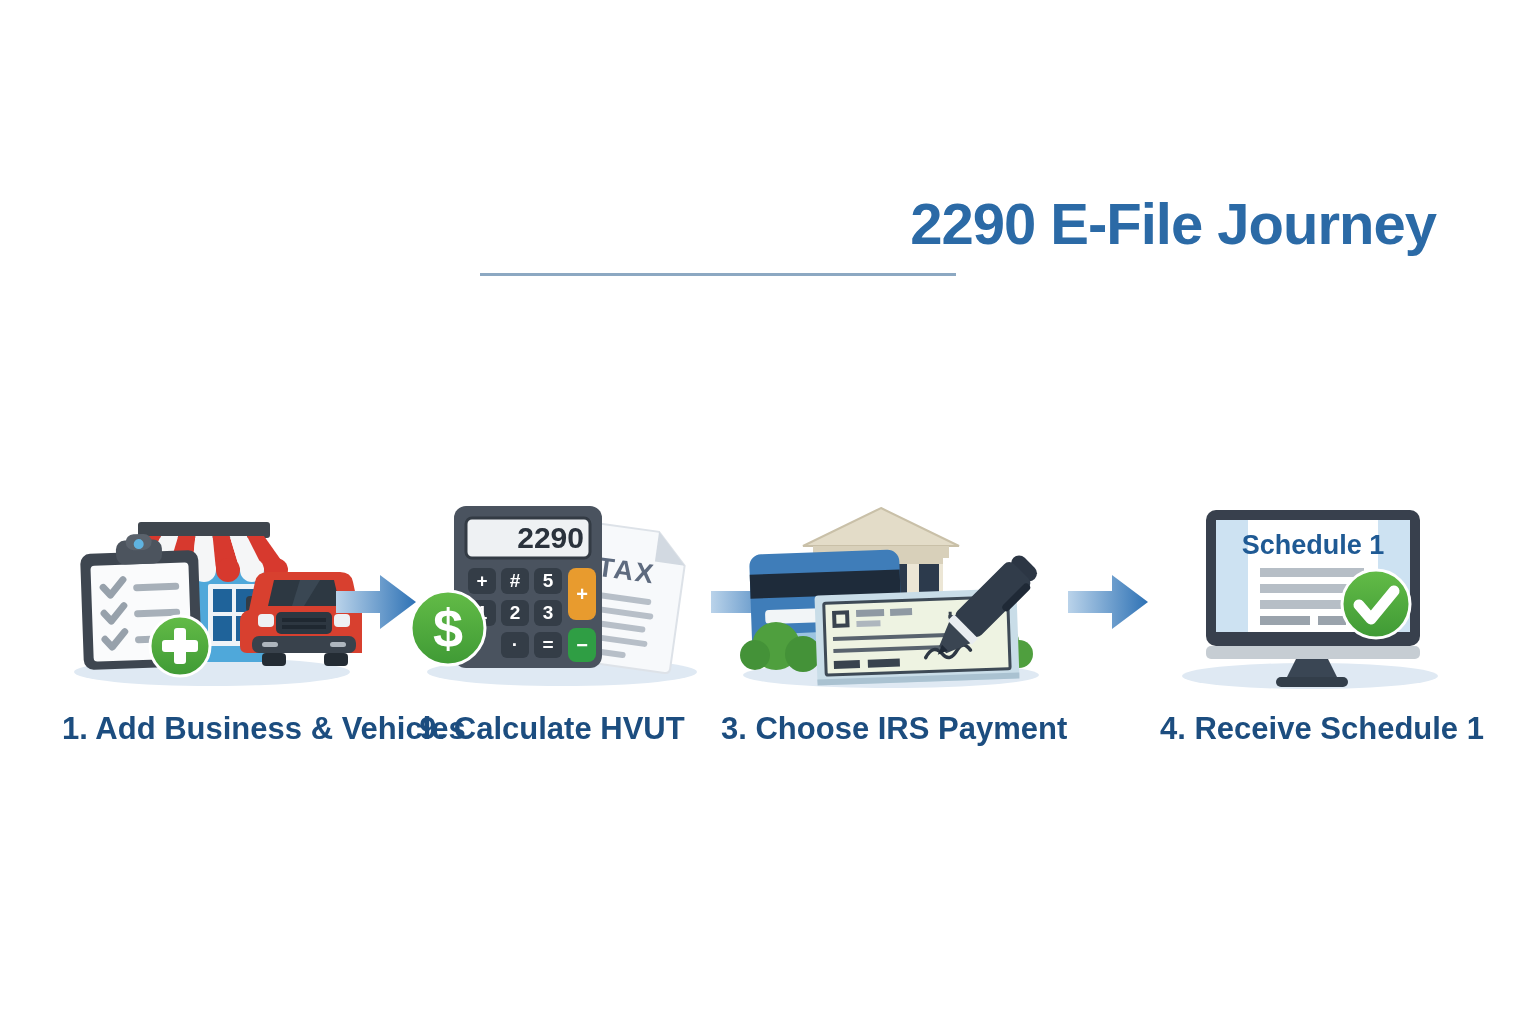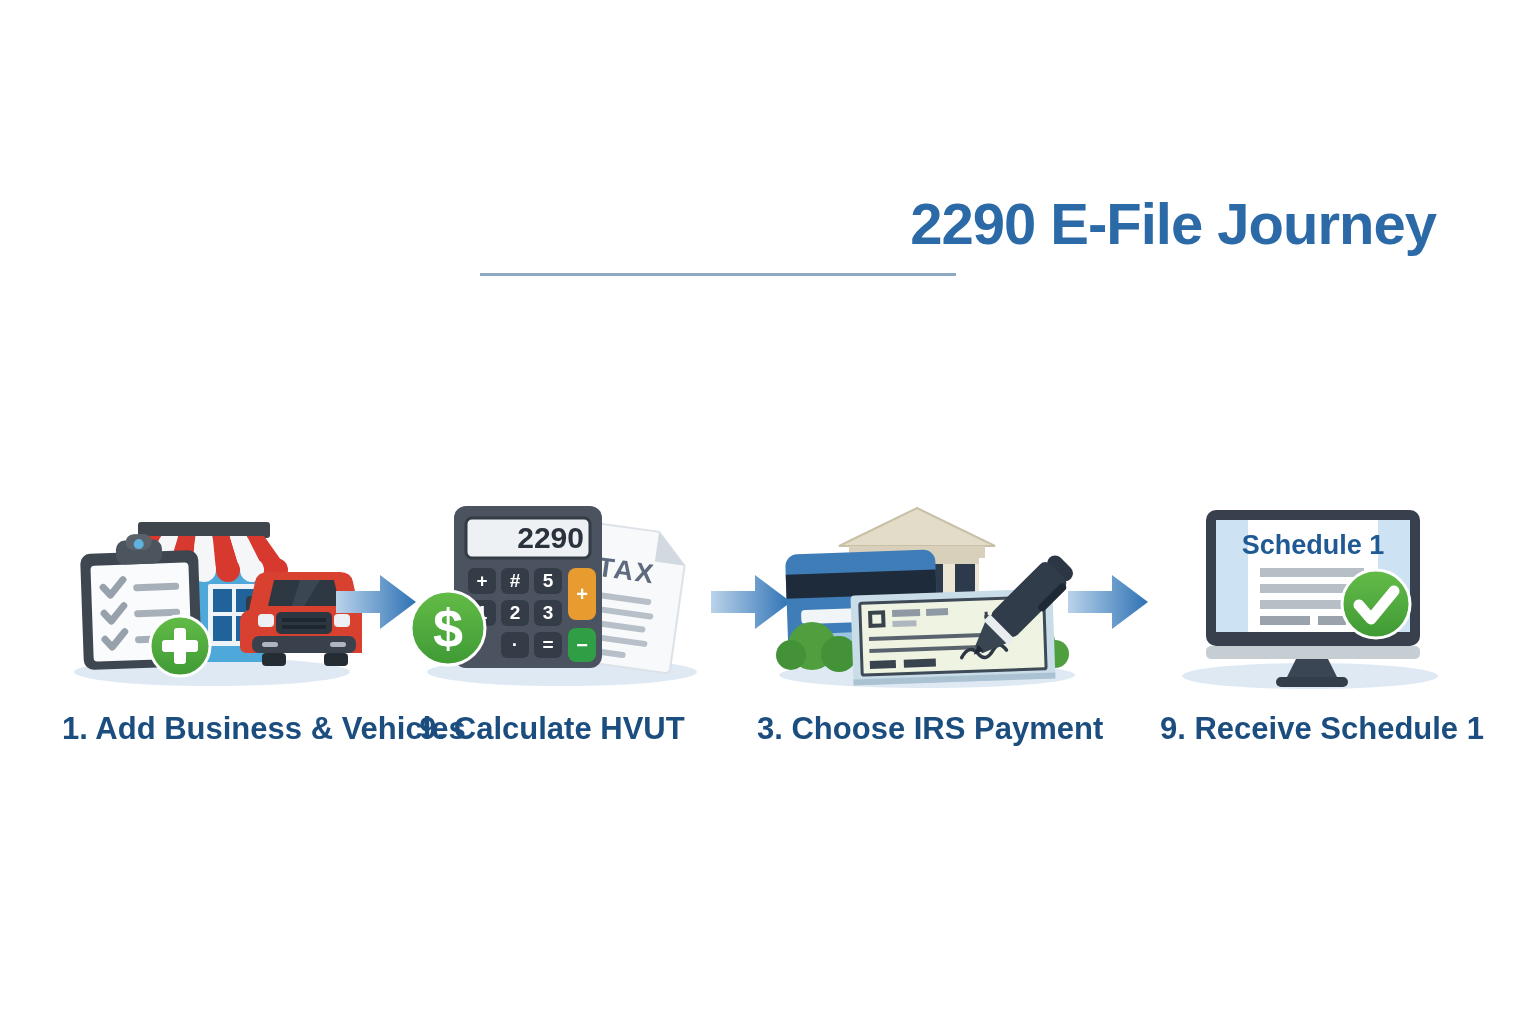--- a/index.html
+++ b/index.html
@@ -7,21 +7,21 @@
     width:1536px;height:1024px;background:#ffffff;position:relative;overflow:hidden;
     font-family:"Liberation Sans",sans-serif;
   }
   .header{position:absolute;top:194px;left:0;width:1436px;text-align:right;}
   .title{margin:0;font-size:58px;font-weight:700;color:#2b6aa6;letter-spacing:-1px;line-height:1.05;}
   .title-underline{width:476px;height:3px;background:#8ca8c2;margin:18px auto 0;}
   .journey{position:absolute;top:0;left:0;width:1536px;height:1024px;}
   .step{position:absolute;top:500px;}
   .step-1{left:62px;width:300px;}
   .step-2{left:402px;width:300px;}
-  .step-3{left:757px;width:320px;}
+  .step-3{left:721px;width:320px;}
   .step-4{left:1136px;width:300px;margin-left:24px;}
   .step svg.art{display:block;}
   .step-label{margin-top:16px;text-align:center;font-size:31px;font-weight:700;color:#1c4d7f;white-space:nowrap;}
   .arrow{position:absolute;top:570px;width:84px;height:64px;}
   .arrow-1{left:334px;}
   .arrow-2{left:709px;}
   .arrow-3{left:1066px;}
   svg text{font-family:"Liberation Sans",sans-serif;}
 </style>
 </head>
@@ -248,16 +248,16 @@
         <rect x="158" y="116" width="28" height="9" fill="#9aa3ac"></rect>
         <rect x="46" y="146" width="214" height="13" rx="5" fill="#c6cdd3"></rect>
         <path d="M136 159 h32 l9 18 h-50 z" fill="#3a4654"></path>
         <rect x="116" y="177" width="72" height="10" rx="5" fill="#333e4a"></rect>
       </g>
       <g>
         <circle cx="216" cy="104" r="34" fill="url(#gradGreen)" stroke="#ffffff" stroke-width="3"></circle>
         <path d="M199 105 l12 14 l23 -28" stroke="#ffffff" stroke-width="11" fill="none" stroke-linecap="round" stroke-linejoin="round"></path>
       </g>
     </svg>
-    <div class="step-label">9. Receive Schedule 1</div>
+    <div class="step-label">4. Receive Schedule 1</div>
   </div>
 
 </div>
 
 </body></html>

